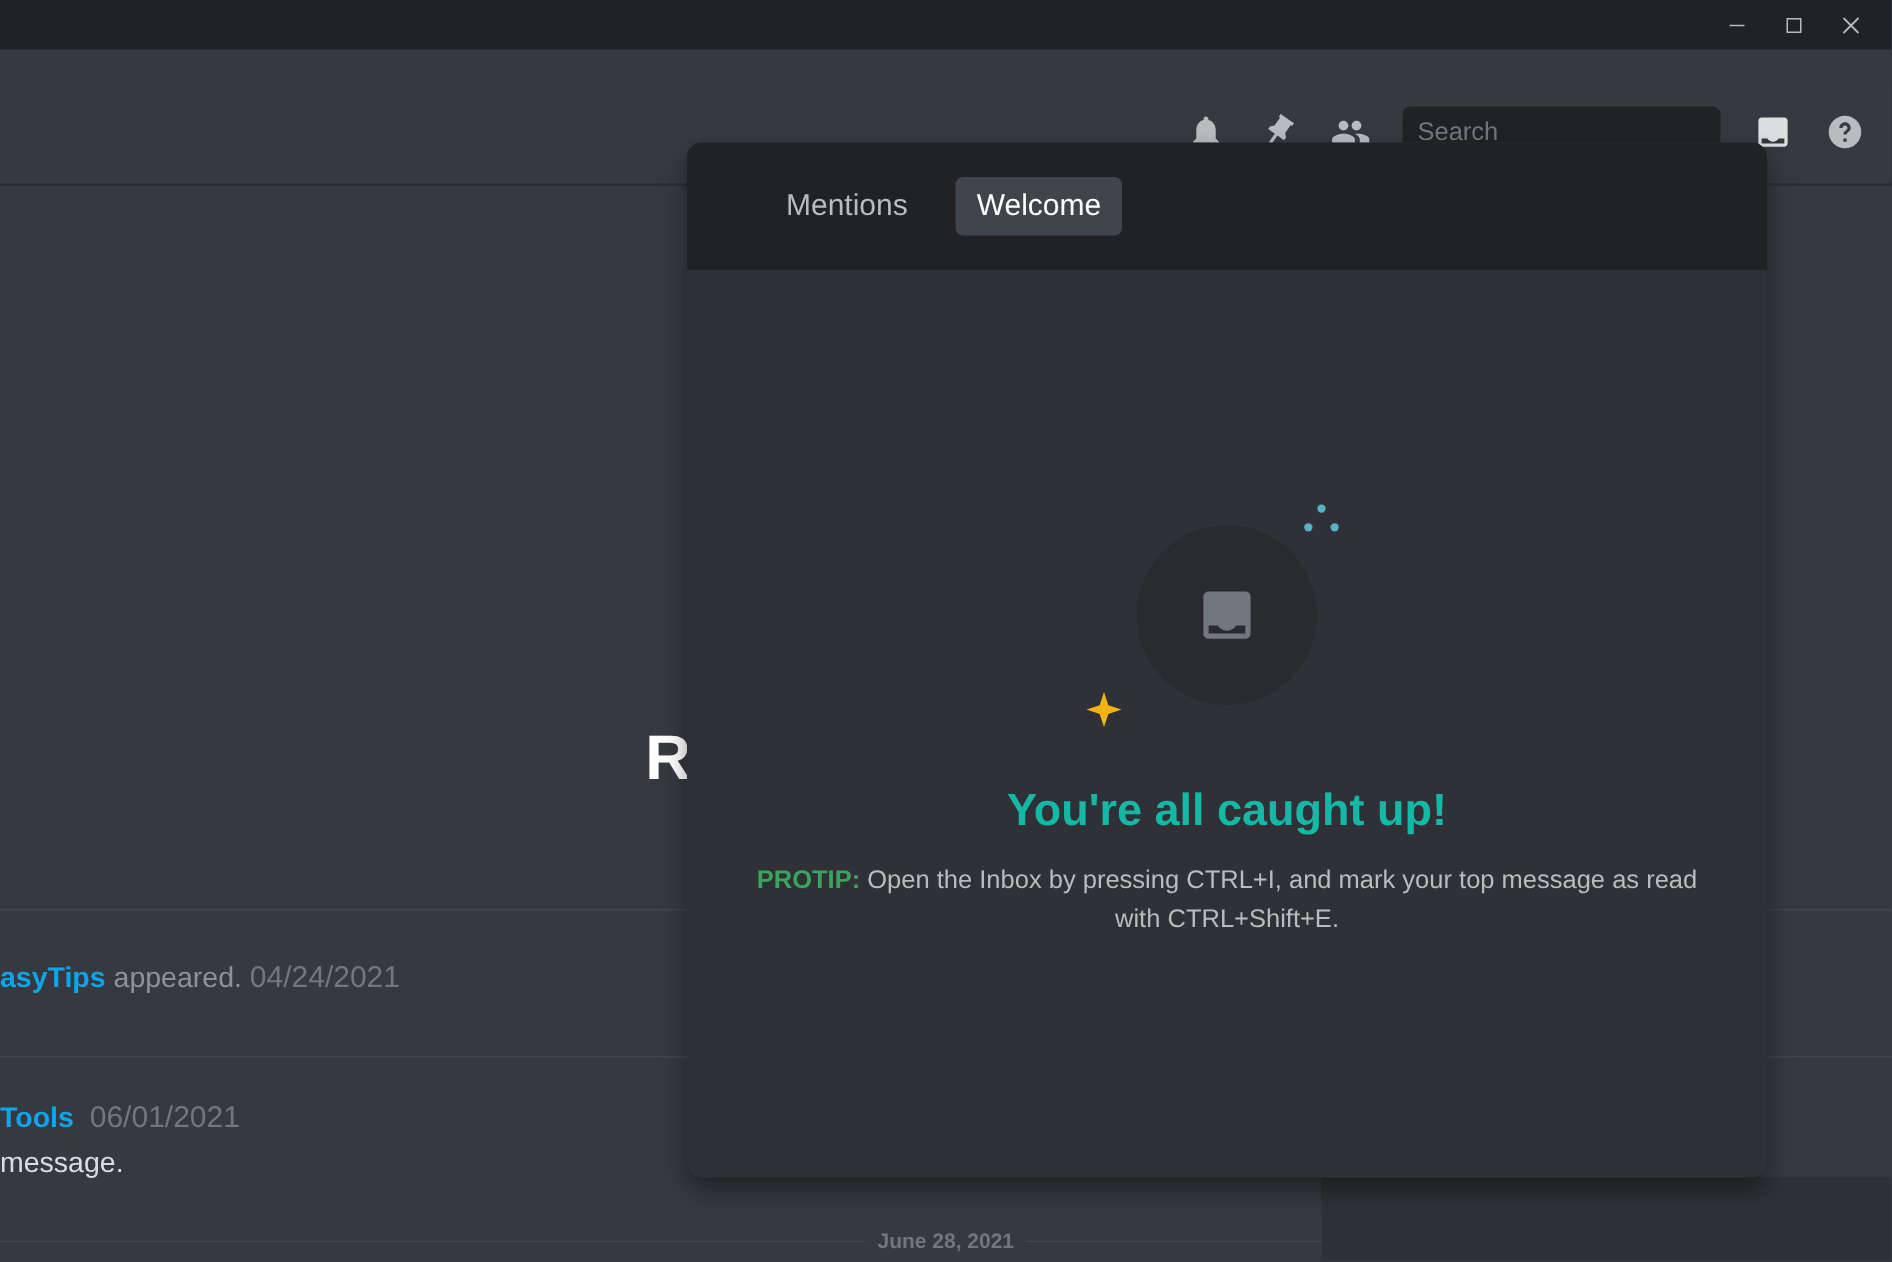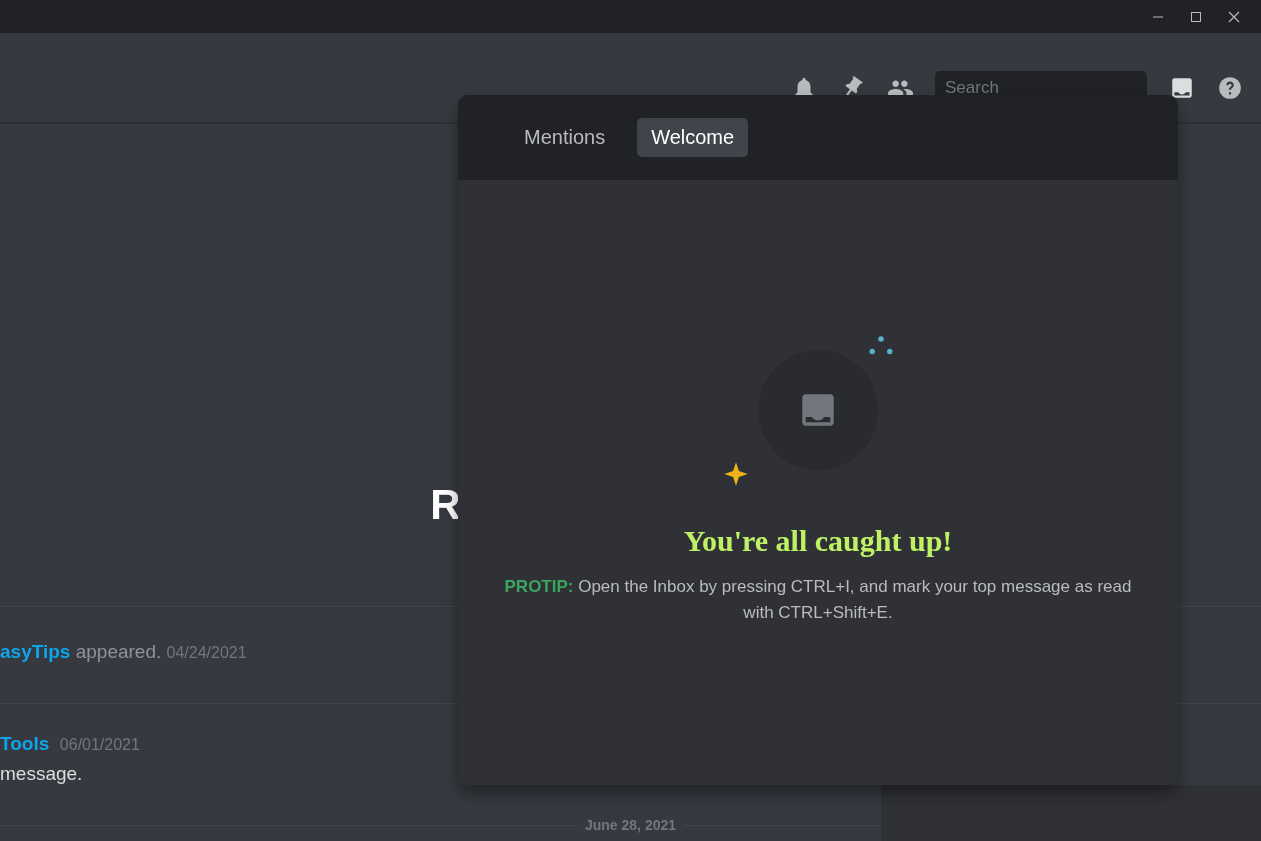--- a/index.html
+++ b/index.html
@@ -118,21 +118,21 @@
     font-weight: 600;
     padding: 0 8px;
   }
 
   .msg-row {
     padding: 4px 0;
     color: #8e9297;
     font-size: 19px;
   }
   .msg-row .name { color: #0ea5e9; font-weight: 600; }
-  .msg-row .ts { color: #72767d; font-size: 16px; }
+  .msg-row .ts { color: #72767d; font-size: 20px; }
   .msg-row .text { color: #dcddde; margin-top: 35px; }
 
   
   .inbox-popover {
     position: absolute;
     top: 95px;
     left: 458px;
     width: 720px;
     height: 690px;
     background: #2f3136;
@@ -193,25 +193,24 @@
     position: absolute;
     right: 12px; top: -6px;
     color: #3ba55d;
   }
   .sparkle-bl {
     position: absolute;
     left: -6px; bottom: 8px;
     color: #ffc107;
   }
   .inbox-body h2 {
-    color: #bef264;
+    color: #14b8a6;
     font-size: 30px;
     font-weight: 700;
     margin-bottom: 16px;
-    font-family: Liberation Serif, serif;
   }
   .inbox-body p {
     color: #b9bbbe;
     font-size: 17px;
     line-height: 1.5;
     max-width: 640px;
   }
   .protip { color: #3ba55d; font-weight: 700; margin-top: 36px; }
 
   

